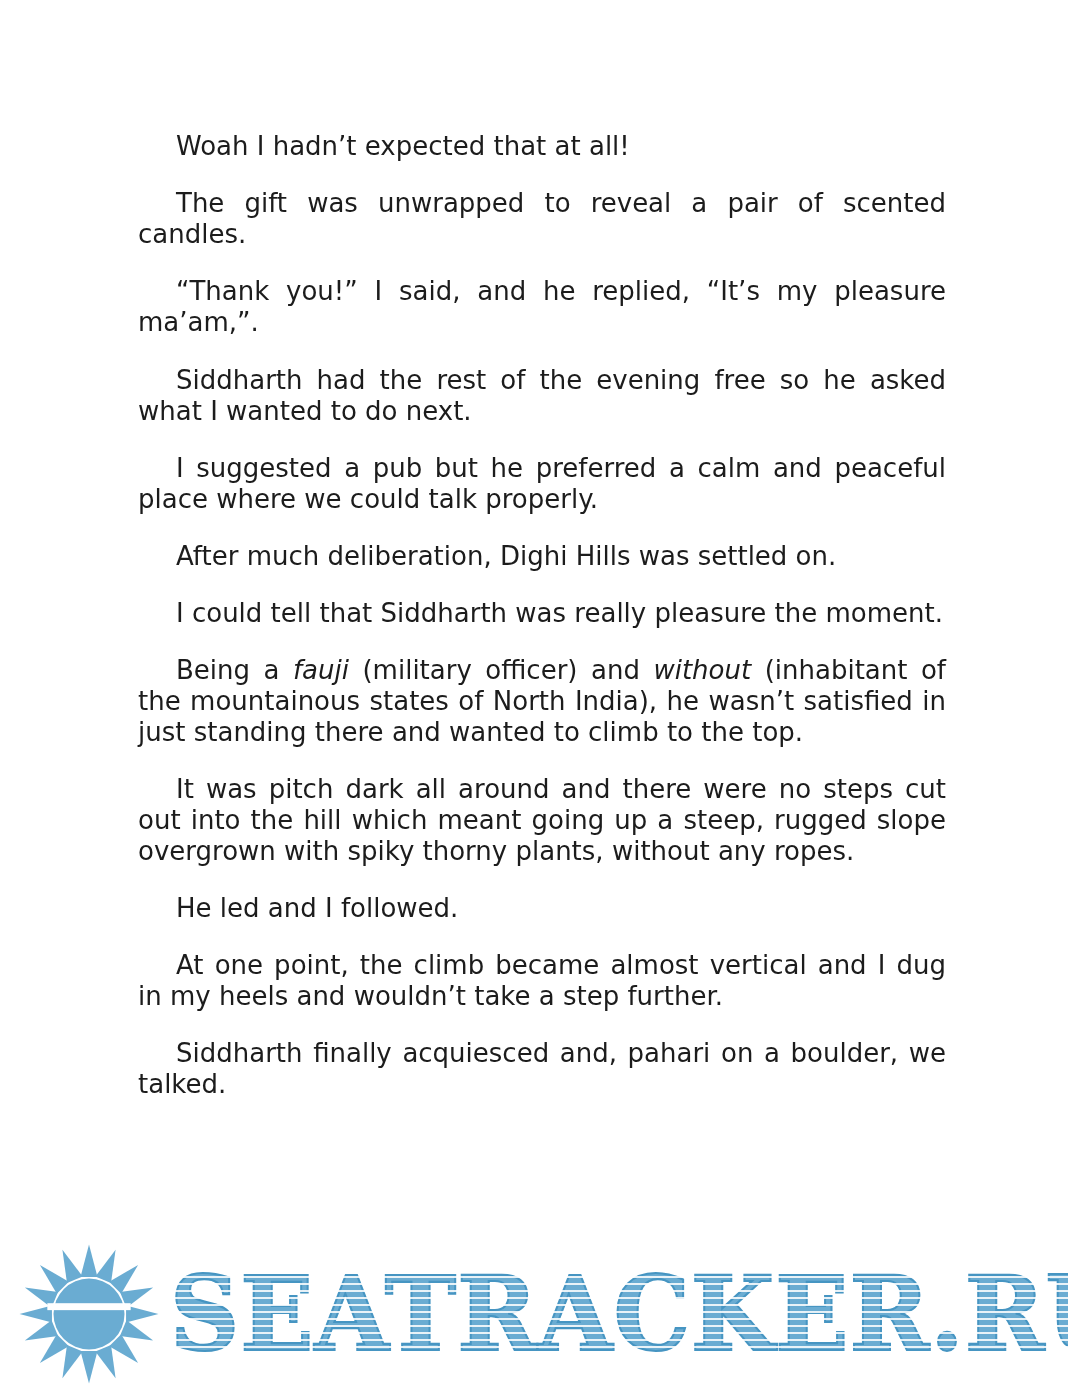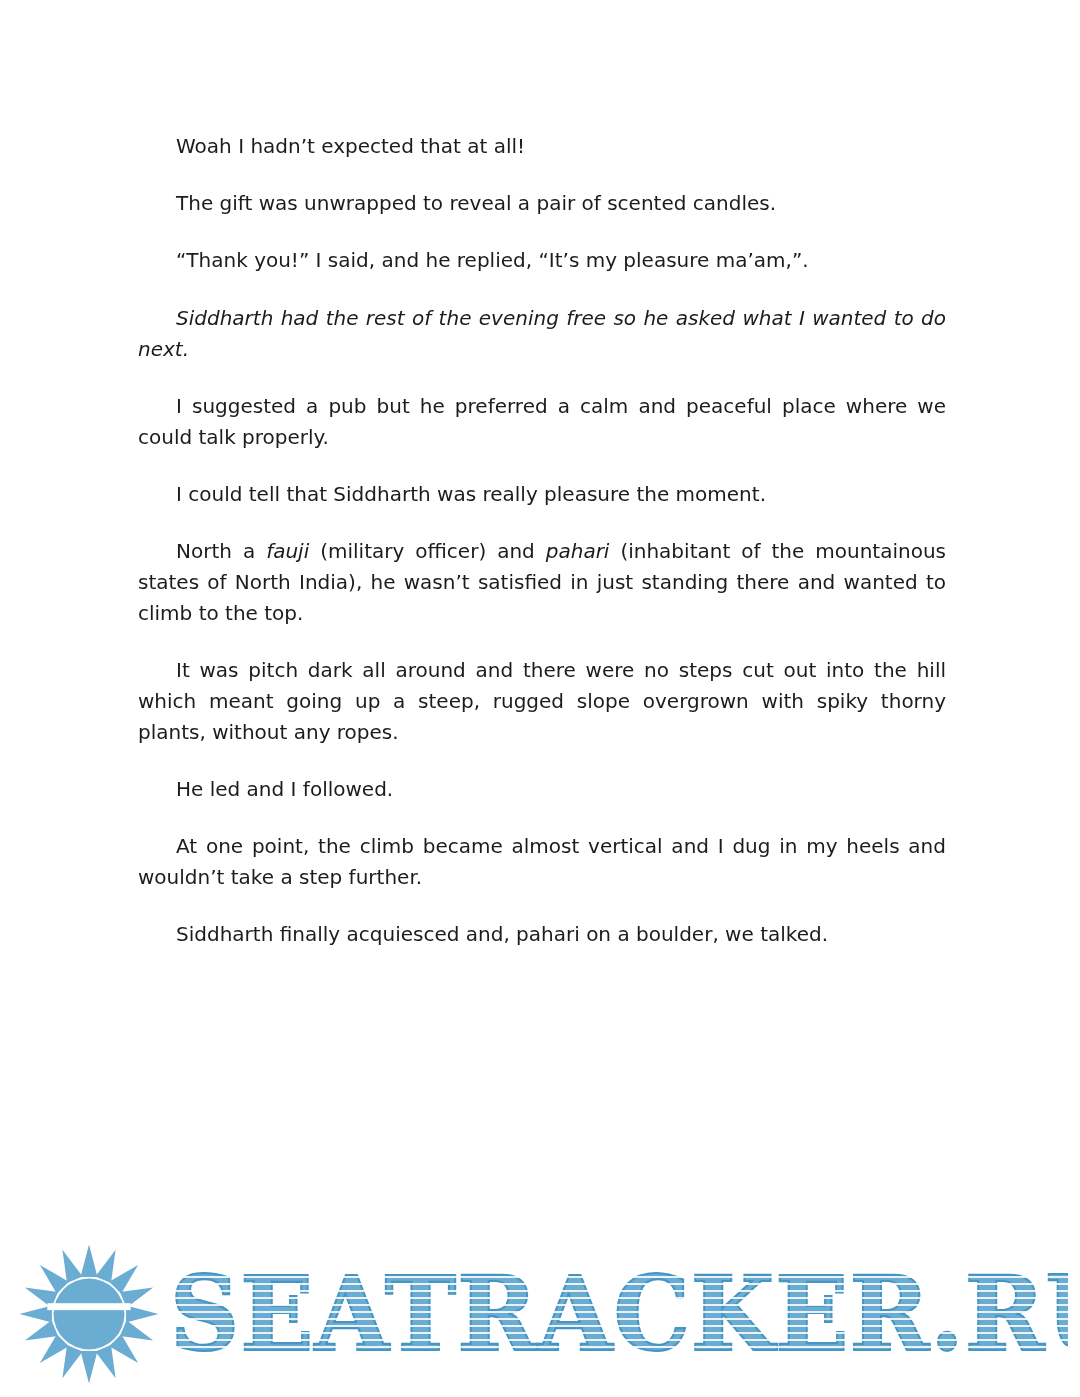--- a/index.html
+++ b/index.html
@@ -15,32 +15,31 @@
     width: 1080px;
     height: 1397px;
     background: #ffffff;
     overflow: hidden;
   }
   .text-block {
     position: absolute;
     left: 138px;
     top: 131px;
     width: 808px;
-    font-size: 20px;
+    font-size: 26px;
     line-height: 31px;
     color: #1c1c1c;
     text-align: justify;
   }
   .text-block p {
     margin: 0 0 26px 0;
     text-indent: 38px;
   }
   .text-block p.scene-break {
     margin-top: 27px;
-    font-style: italic;
   }
   .italic { font-style: italic; margin-top: 14px; }
 
   .watermark {
     position: absolute;
     left: 8px;
     right: 12px;
     bottom: 12px;
     height: 142px;
     display: flex;
@@ -89,22 +88,23 @@
 <body>
 
 <div class="page">
 
   <div class="text-block" id="paragraphs">
       <p><span>Woah I hadn’t expected that at all!</span></p>
       <p><span>The gift was unwrapped to reveal a pair of scented candles.</span></p>
       <p><span>“Thank you!” I said, and he replied, “It’s my pleasure ma’am,”.</span></p>
       <p class="scene-break"><span>Siddharth had the rest of the evening free so he asked what I wanted to do next.</span></p>
       <p><span>I suggested a pub but he preferred a calm and peaceful place where we could talk properly.</span></p>
+      <p><span>After much deliberation, Dighi Hills was settled on.</span></p>
       <p><span>I could tell that Siddharth was really pleasure the moment.</span></p>
-      <p><span>North a </span><span class="italic">fauji</span><span> (military officer) and </span><span class="italic">pahari</span><span> (inhabitant of the mountainous states of North India), he wasn’t satisfied in just standing there and wanted to climb to the top.</span></p>
+      <p><span>Being a </span><span class="italic">fauji</span><span> (military officer) and </span><span class="italic">without</span><span> (inhabitant of the mountainous states of North India), he wasn’t satisfied in just standing there and wanted to climb to the top.</span></p>
       <p><span>It was pitch dark all around and there were no steps cut out into the hill which meant going up a steep, rugged slope overgrown with spiky thorny plants, without any ropes.</span></p>
       <p><span>He led and I followed.</span></p>
       <p><span>At one point, the climb became almost vertical and I dug in my heels and wouldn’t take a step further.</span></p>
       <p><span>Siddharth finally acquiesced and, pahari on a boulder, we talked.</span></p>
     </div>
 
   <div class="watermark">
     <div class="sun-wrap">
       <svg width="158" height="142" viewBox="-100 -92 200 184" aria-hidden="true">
         <g fill="#6aacd2">

